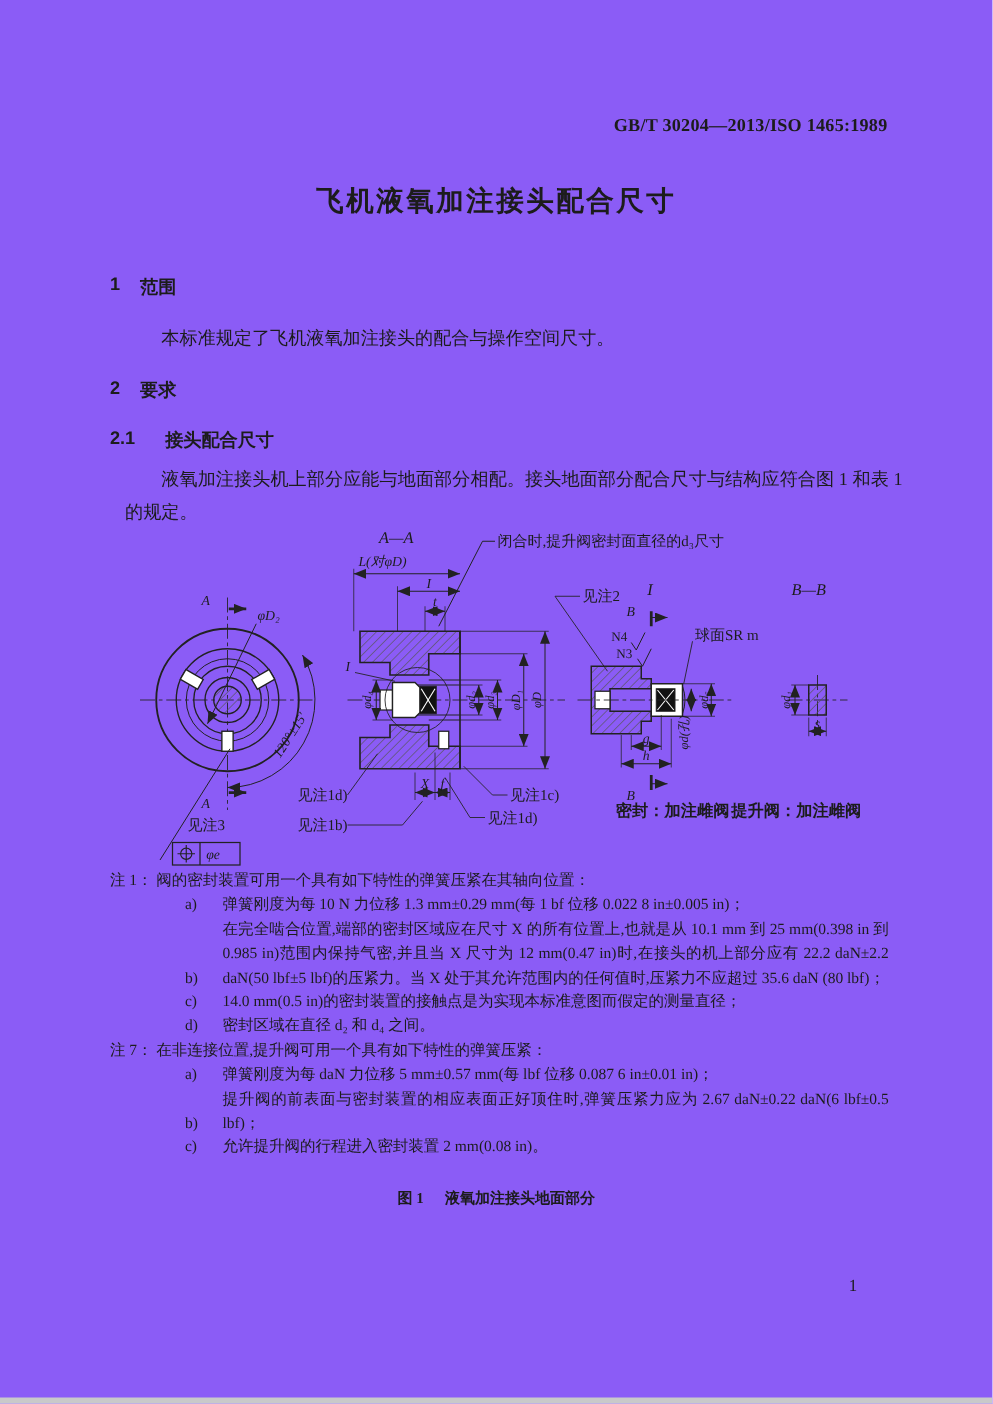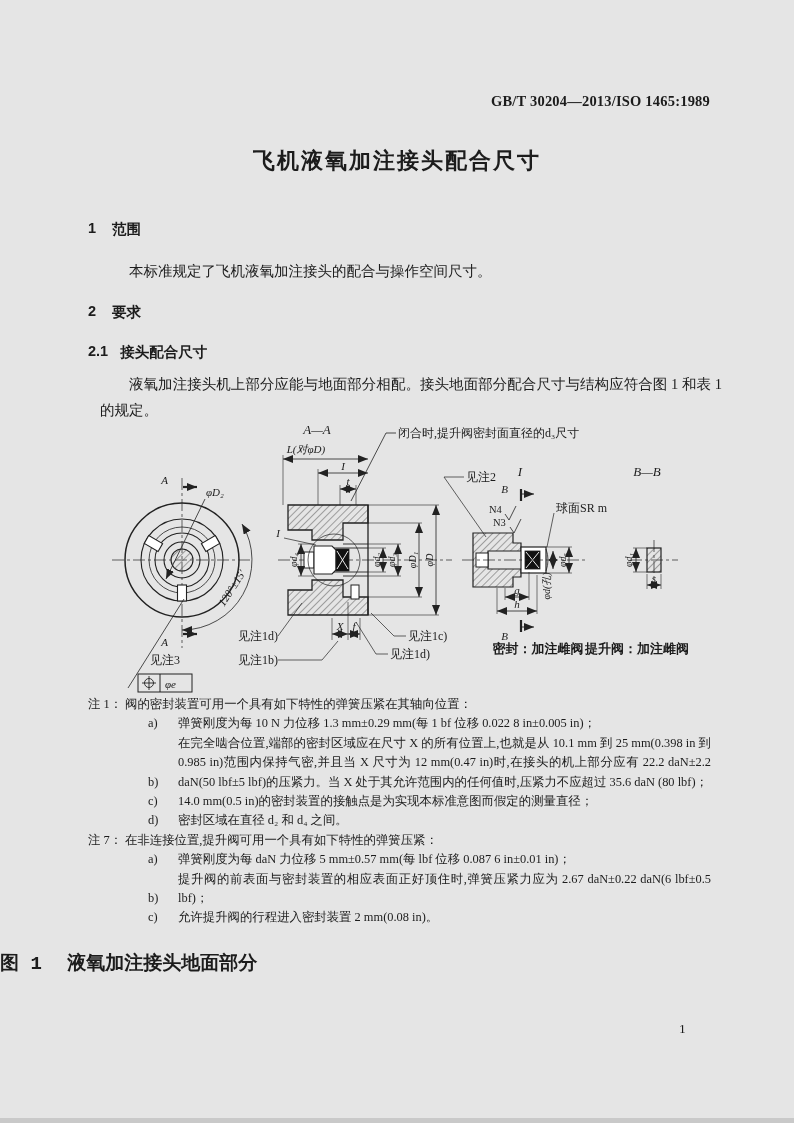--- a/index.html
+++ b/index.html
@@ -1,54 +1,54 @@
 <!DOCTYPE html>
 <html><head>
 <meta charset="utf-8">
 <style>
   html,body{margin:0;padding:0;background:#ffffff;}
   .page{
-    position:relative;width:794px;height:1123px;background:#e5e5e5;overflow:hidden;
+    position:relative;width:794px;height:1123px;background:#8b5cf6;overflow:hidden;
     font-family:"Liberation Serif","DejaVu Serif",serif;color:#1c1c1c;
   }
   .doc-header{
     position:absolute;top:93px;right:84px;font-weight:bold;font-size:14.5px;
     letter-spacing:.2px;font-family:"Liberation Serif","DejaVu Serif",serif;
   }
   .doc-title{
     position:absolute;top:146px;left:0;width:100%;text-align:center;
     font-family:"Liberation Sans","DejaVu Sans",sans-serif;
     font-weight:bold;font-size:22px;letter-spacing:2px;
   }
   .heading{
     position:absolute;left:88px;font-family:"Liberation Sans","DejaVu Sans",sans-serif;
     font-weight:bold;font-size:14.5px;display:flex;
   }
   .heading .num{margin-right:16px;}
   .h-s1{top:220px;}
   .h-s2{top:303px;}
   .h-s21{top:343px;}
-  .h-s21 .num{margin-right:12px;}
+  .h-s21 .num{margin-right:24px;}
   .para{
     position:absolute;left:88px;width:622px;font-size:14.5px;line-height:26px;
     text-indent:29px;text-align:justify;margin-left:12px;
   }
   .p-s1{top:258px;}
   .p-s21{top:371px;}
   .fig-svg{position:absolute;top:413px;left:80px;}
   .notes{position:absolute;top:695px;left:88px;width:623px;font-size:12.4px;line-height:19.4px;}
   .note-row{display:flex;text-align:justify;align-items:flex-end;}
   .note-row .nlabel{flex:0 0 auto;white-space:pre;}
   .note-row.lvl0 .nlabel{width:37px;}
   .note-row.lvl1{margin-left:60px;}
   .note-row.lvl1 .nlabel{width:30px;}
   .note-row .ntext{flex:1 1 auto;}
   .fig-caption{
-    position:absolute;top:950px;left:0;width:100%;
-    font-family:Liberation Mono, monospace;font-weight:bold;font-size:19px;
+    position:absolute;top:950px;left:0;width:100%;text-align:center;
+    font-family:Liberation Serif, serif;font-weight:bold;font-size:12px;
   }
   .fig-caption .fignum{margin-right:14px;}
   .page-number{position:absolute;top:1021px;left:679px;font-size:13.5px;}
   .bottom-strip{position:absolute;left:0;bottom:0;width:100%;height:5px;background:#c9c9c9;}
   svg text{fill:#1c1c1c;}
   .dimtxt{font-family:"Liberation Serif","DejaVu Serif",serif;font-style:italic;font-size:11px;}
   .dimtxt-s{font-family:"Liberation Serif","DejaVu Serif",serif;font-style:italic;font-size:10px;}
   .cjktxt{font-family:"Liberation Serif","DejaVu Serif",serif;font-size:12px;}
   .cjkcap{font-family:"Liberation Serif","DejaVu Serif",serif;font-weight:bold;font-size:13px;}
   .sectxt{font-family:"Liberation Serif","DejaVu Serif",serif;font-style:italic;font-size:13px;}

